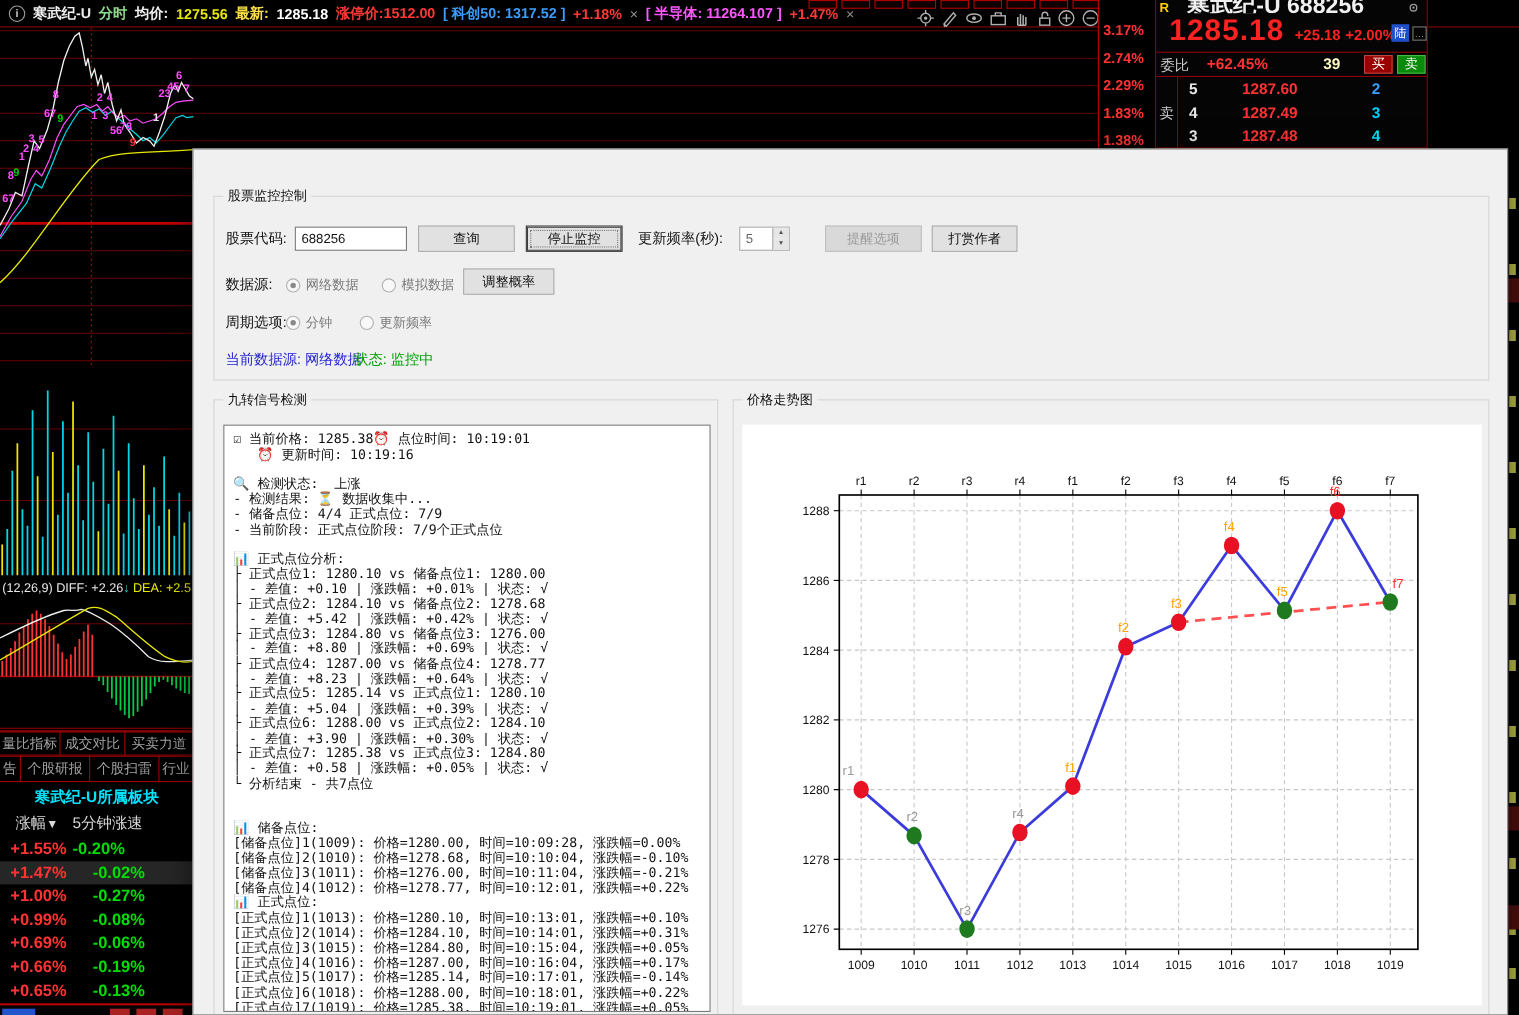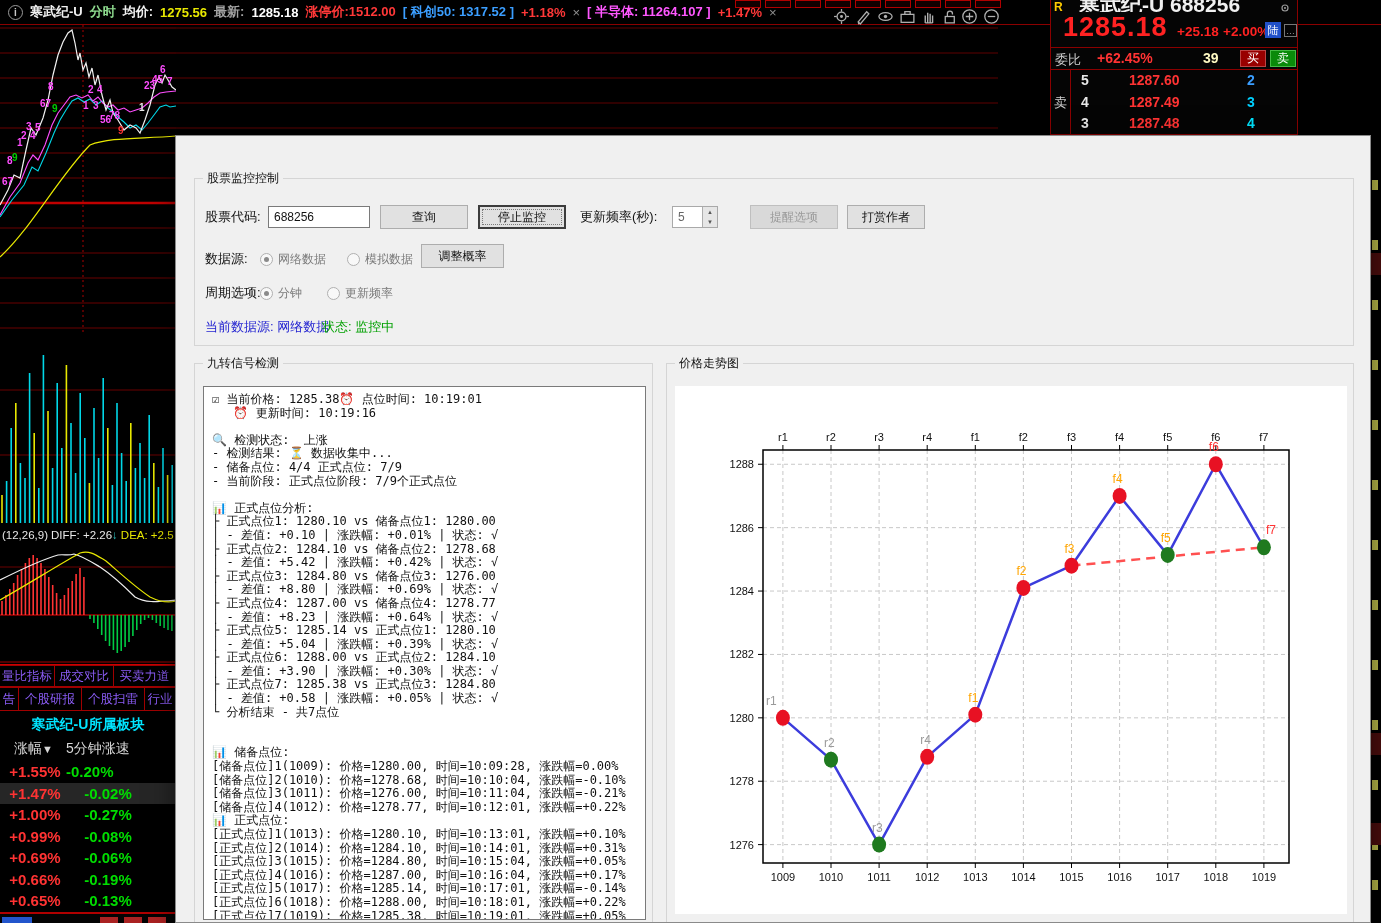--- a/index.html
+++ b/index.html
@@ -11,21 +11,21 @@
           display:flex;align-items:center;gap:7px;padding-left:8px;font-size:13px;font-weight:bold;white-space:nowrap;}
   .info-circ{width:15px;height:15px;border:1px solid #9a9a9a;border-radius:50%;color:#c8c8c8;
              font-size:10px;font-weight:bold;display:flex;align-items:center;justify-content:center;}
   .xmark{color:#909090;font-weight:normal;}
   .fragbox{top:0;height:8px;width:26px;border:1px solid #b00000;background:#100000;}
   .ticon{width:17px;height:17px;top:8px;}
   .ticon svg{width:17px;height:17px;}
   .macdlabel{left:0;top:525px;width:176px;height:20px;font-size:11.5px;white-space:nowrap;
              display:flex;align-items:center;gap:3px;padding-left:2px;background:#000;}
   .tabrow{left:0;width:176px;display:flex;background:#000;}
-  .tabcell{border:1px solid #a00000;border-left:none;color:#8b5cf6;font-size:12.5px;
+  .tabcell{border:1px solid #a00000;border-left:none;color:#a3a3a3;font-size:12.5px;
            display:flex;align-items:center;justify-content:center;white-space:nowrap;overflow:hidden;}
   .btitle{left:0;top:712px;width:176px;height:25px;color:#00e5ff;font-weight:bold;font-size:14px;
           display:flex;align-items:center;justify-content:center;background:#000;}
   .bheader{left:0;top:737px;width:176px;height:24px;color:#d8d8d8;font-size:14px;background:#000;}
   .brow{position:absolute;left:0;width:176px;height:21.5px;font-size:15px;font-weight:bold;}
   .brow span{position:absolute;top:2px;}
   .scalecol{left:998px;top:0;width:52px;height:135px;border-left:1px solid #cc0000;background:#000;}
   .scalecol span{position:absolute;left:4px;color:#ff3333;font-size:13px;font-weight:bold;}
   .quote{left:1050px;top:0;width:248px;height:135px;background:#050505;border:1px solid #8b0000;border-top:none;}
   .sectorcol{left:1300px;top:0;width:81px;height:135px;background:#000;border-left:1px solid #8b0000;overflow:hidden;
@@ -65,21 +65,21 @@
 <body>
 
 <div id="screen">
 
   <div class="s topbar">
     <span class="info-circ">i</span>
     <span style="color:#f0f0f0">寒武纪-U</span>
     <span style="color:#8fdc8f">分时</span>
     <span style="color:#f0f0f0">均价:</span>
     <span style="color:#e8e800">1275.56</span>
-    <span style="color:#a3a3a3">最新:</span>
+    <span style="color:#fde047">最新:</span>
     <span style="color:#ffffff">1285.18</span>
     <span style="color:#ff3838">涨停价:1512.00</span>
     <span style="color:#3b9eff">[ 科创50: 1317.52 ]</span>
     <span style="color:#ff3838">+1.18%</span>
     <span class="xmark">×</span>
     <span style="color:#ff57ff">[ 半导体: 11264.107 ]</span>
     <span style="color:#ff3838">+1.47%</span>
     <span class="xmark">×</span>
   </div>
   <div id="fragrow">
@@ -334,20 +334,27 @@
         <span style="left: 66px; width: 84px; text-align: center; color: rgb(0, 221, 0);">-0.13%</span>
       </div>
     </div>
   <div class="s" style="left:0;top:912px;width:176px;height:11px;background:#030303;border-top:2px solid #b00000">
     <span style="position:absolute;left:2px;top:3px;width:30px;height:6px;background:#2255cc"></span>
     <span style="position:absolute;left:100px;top:3px;width:18px;height:6px;background:#aa2222"></span>
     <span style="position:absolute;left:124px;top:3px;width:18px;height:6px;background:#aa2222"></span>
     <span style="position:absolute;left:148px;top:3px;width:18px;height:6px;background:#aa2222"></span>
   </div>
 
+  <div class="s scalecol" id="scale-col">
+      <span style="top: 20px;">3.17%</span>
+      <span style="top: 45px;">2.74%</span>
+      <span style="top: 70px;">2.29%</span>
+      <span style="top: 95px;">1.83%</span>
+      <span style="top: 120px;">1.38%</span>
+    </div>
   <div class="s quote">
     <div style="position:absolute;left:0;top:0;width:100%;height:12px;overflow:hidden">
       <span style="position:absolute;left:3px;top:0;color:#ffcc00;font-weight:bold;font-size:12px">R</span>
       <span style="position:absolute;left:28px;top:-9px;color:#f0f0f0;font-weight:bold;font-size:21px;white-space:nowrap">寒武纪-U 688256</span>
       <span style="position:absolute;right:6px;top:0"><svg width="12" height="12" viewBox="0 0 16 16">
             <circle cx="8" cy="8" r="4" fill="none" stroke="#9a9a9a" stroke-width="1.6"></circle>
             <circle cx="8" cy="8" r="1.4" fill="#9a9a9a"></circle>
           </svg></span>
     </div>
     <div style="position:absolute;left:0;top:12px;width:100%;height:36px;border-bottom:1px solid #8b0000">

